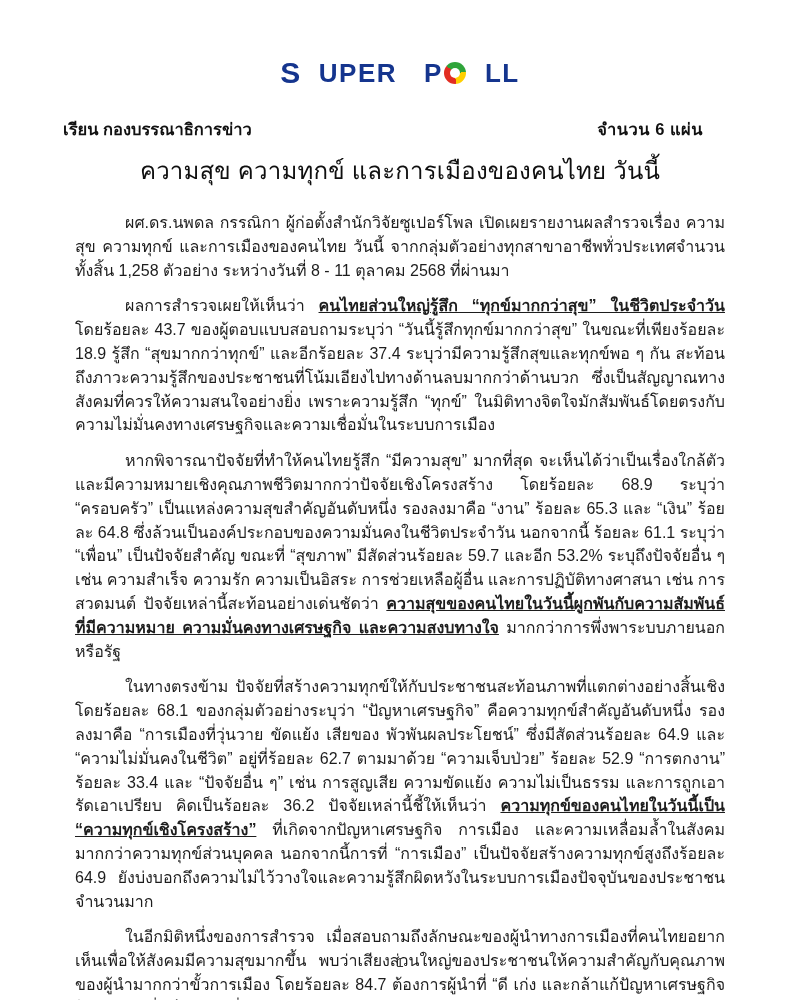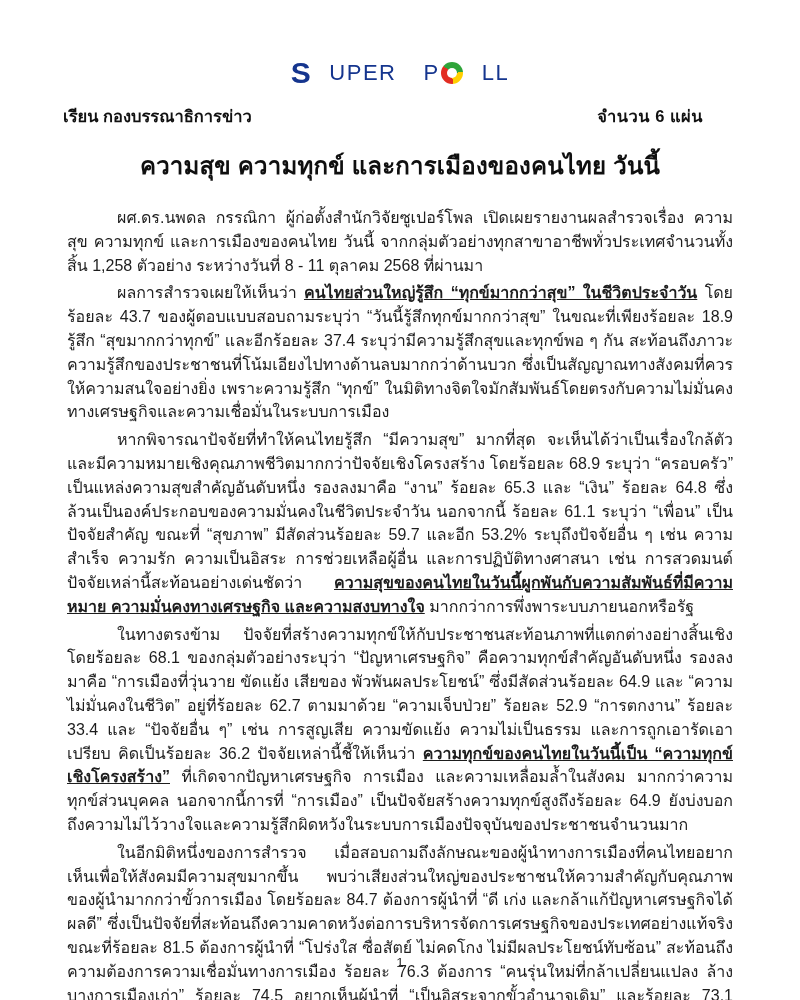--- a/index.html
+++ b/index.html
@@ -31,22 +31,22 @@
     align-items: center;
     gap: 0;
   }
   .logo .big {
     font-size: 30px;
     font-weight: 800;
     color: #15358e;
     letter-spacing: 0.5px;
   }
   .logo .small {
-    font-size: 22px;
-    font-weight: 400;
+    font-size: 26px;
+    font-weight: 700;
     color: #15358e;
     letter-spacing: 1.5px;
     margin-left: 18px;
   }
   .logo .gap { display: inline-block; width: 9px; }
   .donut {
     position: relative;
     display: inline-block;
     width: 22px;
     height: 22px;
@@ -62,44 +62,44 @@
     position: absolute;
     inset: 6px;
     border-radius: 50%;
     background: #ffffff;
   }
   
   .header-row {
     display: flex;
     justify-content: space-between;
     align-items: flex-end;
-    margin-top: 9px;
+    margin-top: 22px;
     font-size: 16.5px;
     font-weight: 700;
     color: #111;
   }
   .header-row .right { padding-right: 34px; letter-spacing: 0.5px; }
   
   .doc-title {
-    margin-top: 17px;
+    margin-top: 9px;
     text-align: center;
     font-size: 24px;
-    font-weight: 700;
+    font-weight: 400;
     color: #0f0f0f;
     letter-spacing: 0.2px;
   }
   
   .body-text {
     margin-top: 21px;
     font-size: 16px;
     line-height: 23.8px;
     text-align: justify;
   }
   .body-text p.para {
-    margin: 4px;
+    margin: 12px;
     text-indent: 50px;
   }
   .body-text .bold { font-weight: 700; text-decoration: underline; }
   
   .page-number {
     position: absolute;
     left: 0;
     right: 0;
     bottom: 30px;
     text-align: center;

